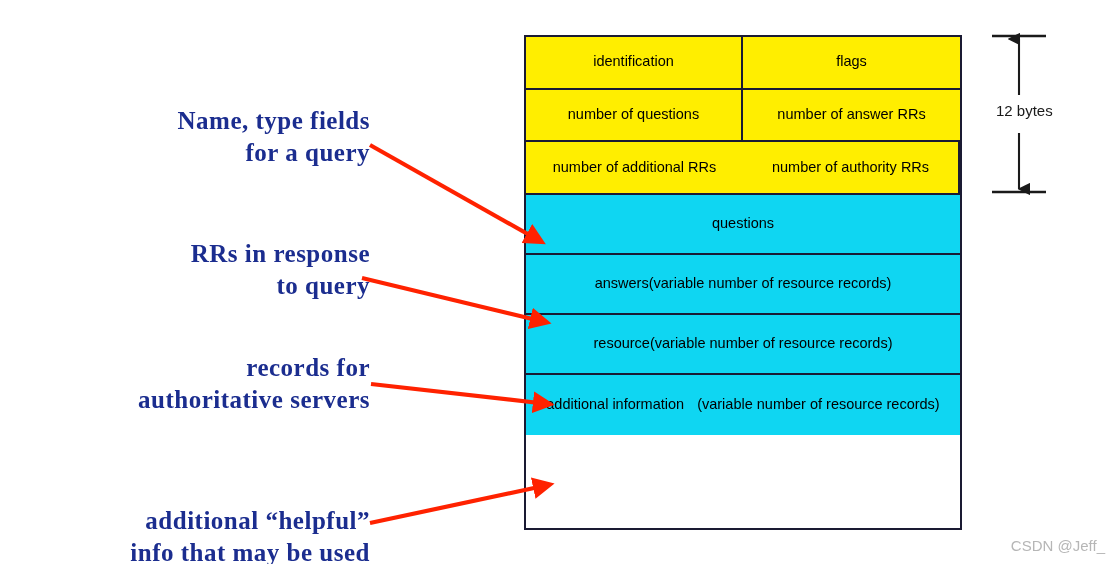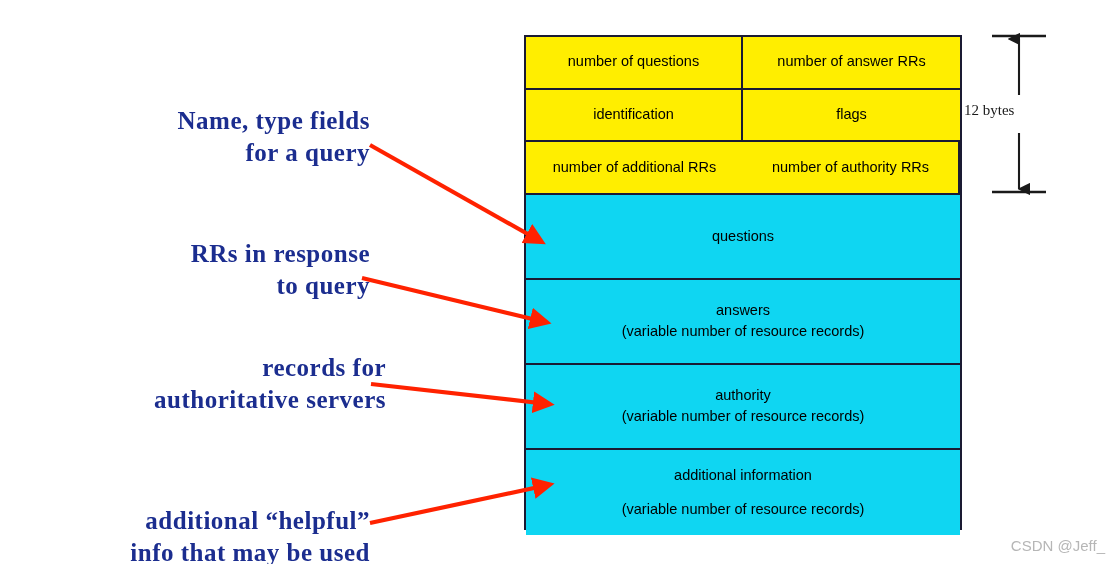--- a/index.html
+++ b/index.html
@@ -43,28 +43,28 @@
     box-sizing: border-box;
     color: #000000;
     font-size: 14.5px;
     line-height: 1.1;
     text-align: center;
   }
   .hdr-cell.left {
     border-right: 2px solid #1a1a33;
   }
   .body-row {
-    height: 85px;
+    height: 60px;
     border-bottom: 2px solid #1a1a33;
     background: #0fd6f2;
     display: flex;
     align-items: center;
     justify-content: center;
     box-sizing: border-box;
-    flex-direction: column;
+    flex-direction: row;
     color: #000000;
     font-size: 14.5px;
     line-height: 1.45;
     text-align: center;
   }
   .body-row:last-child {
     border-bottom: none;
     gap: 13px;
   }
   .body-row .line1,
@@ -79,21 +79,21 @@
     font-family: Liberation Serif, serif;
     font-weight: bold;
     font-size: 25px;
     line-height: 1.28;
     letter-spacing: 0.5px;
     text-align: right;
     white-space: pre;
   }
   #anno-name    { left: 20px; top: 105px;  width: 350px; }
   #anno-rrs     { left: 20px; top: 238px;  width: 350px; }
-  #anno-records { left: 36px; top: 352px;  width: 350px; }
+  #anno-records { left: 20px; top: 352px;  width: 350px; }
   #anno-extra   { left: 20px; top: 480px;  width: 350px; margin-top: 25px; }
 
   
   #arrow-layer {
     position: absolute;
     left: 0;
     top: 0;
     width: 1119px;
     height: 564px;
     pointer-events: none;
@@ -102,70 +102,69 @@
   
   #dim-marker {
     position: absolute;
     left: 988px;
     top: 33px;
     width: 62px;
     height: 162px;
   }
   #dim-label {
     position: absolute;
-    left: 964px;
+    left: 996px;
     top: 102px;
     font-size: 15px;
     color: #1a1a1a;
     white-space: nowrap;
-    font-family: Liberation Serif, serif;
   }
 
   
   #watermark {
     position: absolute;
     right: 14px;
     bottom: 10px;
     color: #b6b6b6;
     font-size: 15px;
     white-space: nowrap;
     margin-top: 12px;
   }
 </style>
 </head>
 <body>
 
 <div id="dns-diagram">
 
   <div class="dns-row hdr-row">
+    <div class="hdr-cell left">identification</div>
+    <div class="hdr-cell">flags</div>
+  </div>
+
+  <div class="dns-row hdr-row">
     <div class="hdr-cell left">number of questions</div>
     <div class="hdr-cell">number of answer RRs</div>
-  </div>
-
-  <div class="dns-row hdr-row">
-    <div class="hdr-cell left">identification</div>
-    <div class="hdr-cell">flags</div>
   </div>
 
   <div class="dns-row hdr-row">
     <div class="hdr-cell">number of additional RRs</div>
     <div class="hdr-cell left">number of authority RRs</div>
   </div>
 
   <div class="body-row">
     <span class="line1">questions</span>
   </div>
 
   <div class="body-row">
     <span class="line1">answers</span>
     <span class="line2">(variable number of resource records)</span>
   </div>
 
   <div class="body-row">
-    <span class="line1">authority</span>
+    <span class="line1">resource</span>
     <span class="line2">(variable number of resource  records)</span>
   </div>
 
   <div class="body-row">
     <span class="line1">additional information</span>
     <span class="line2">(variable number of resource records)</span>
   </div>
 
 </div>
 

